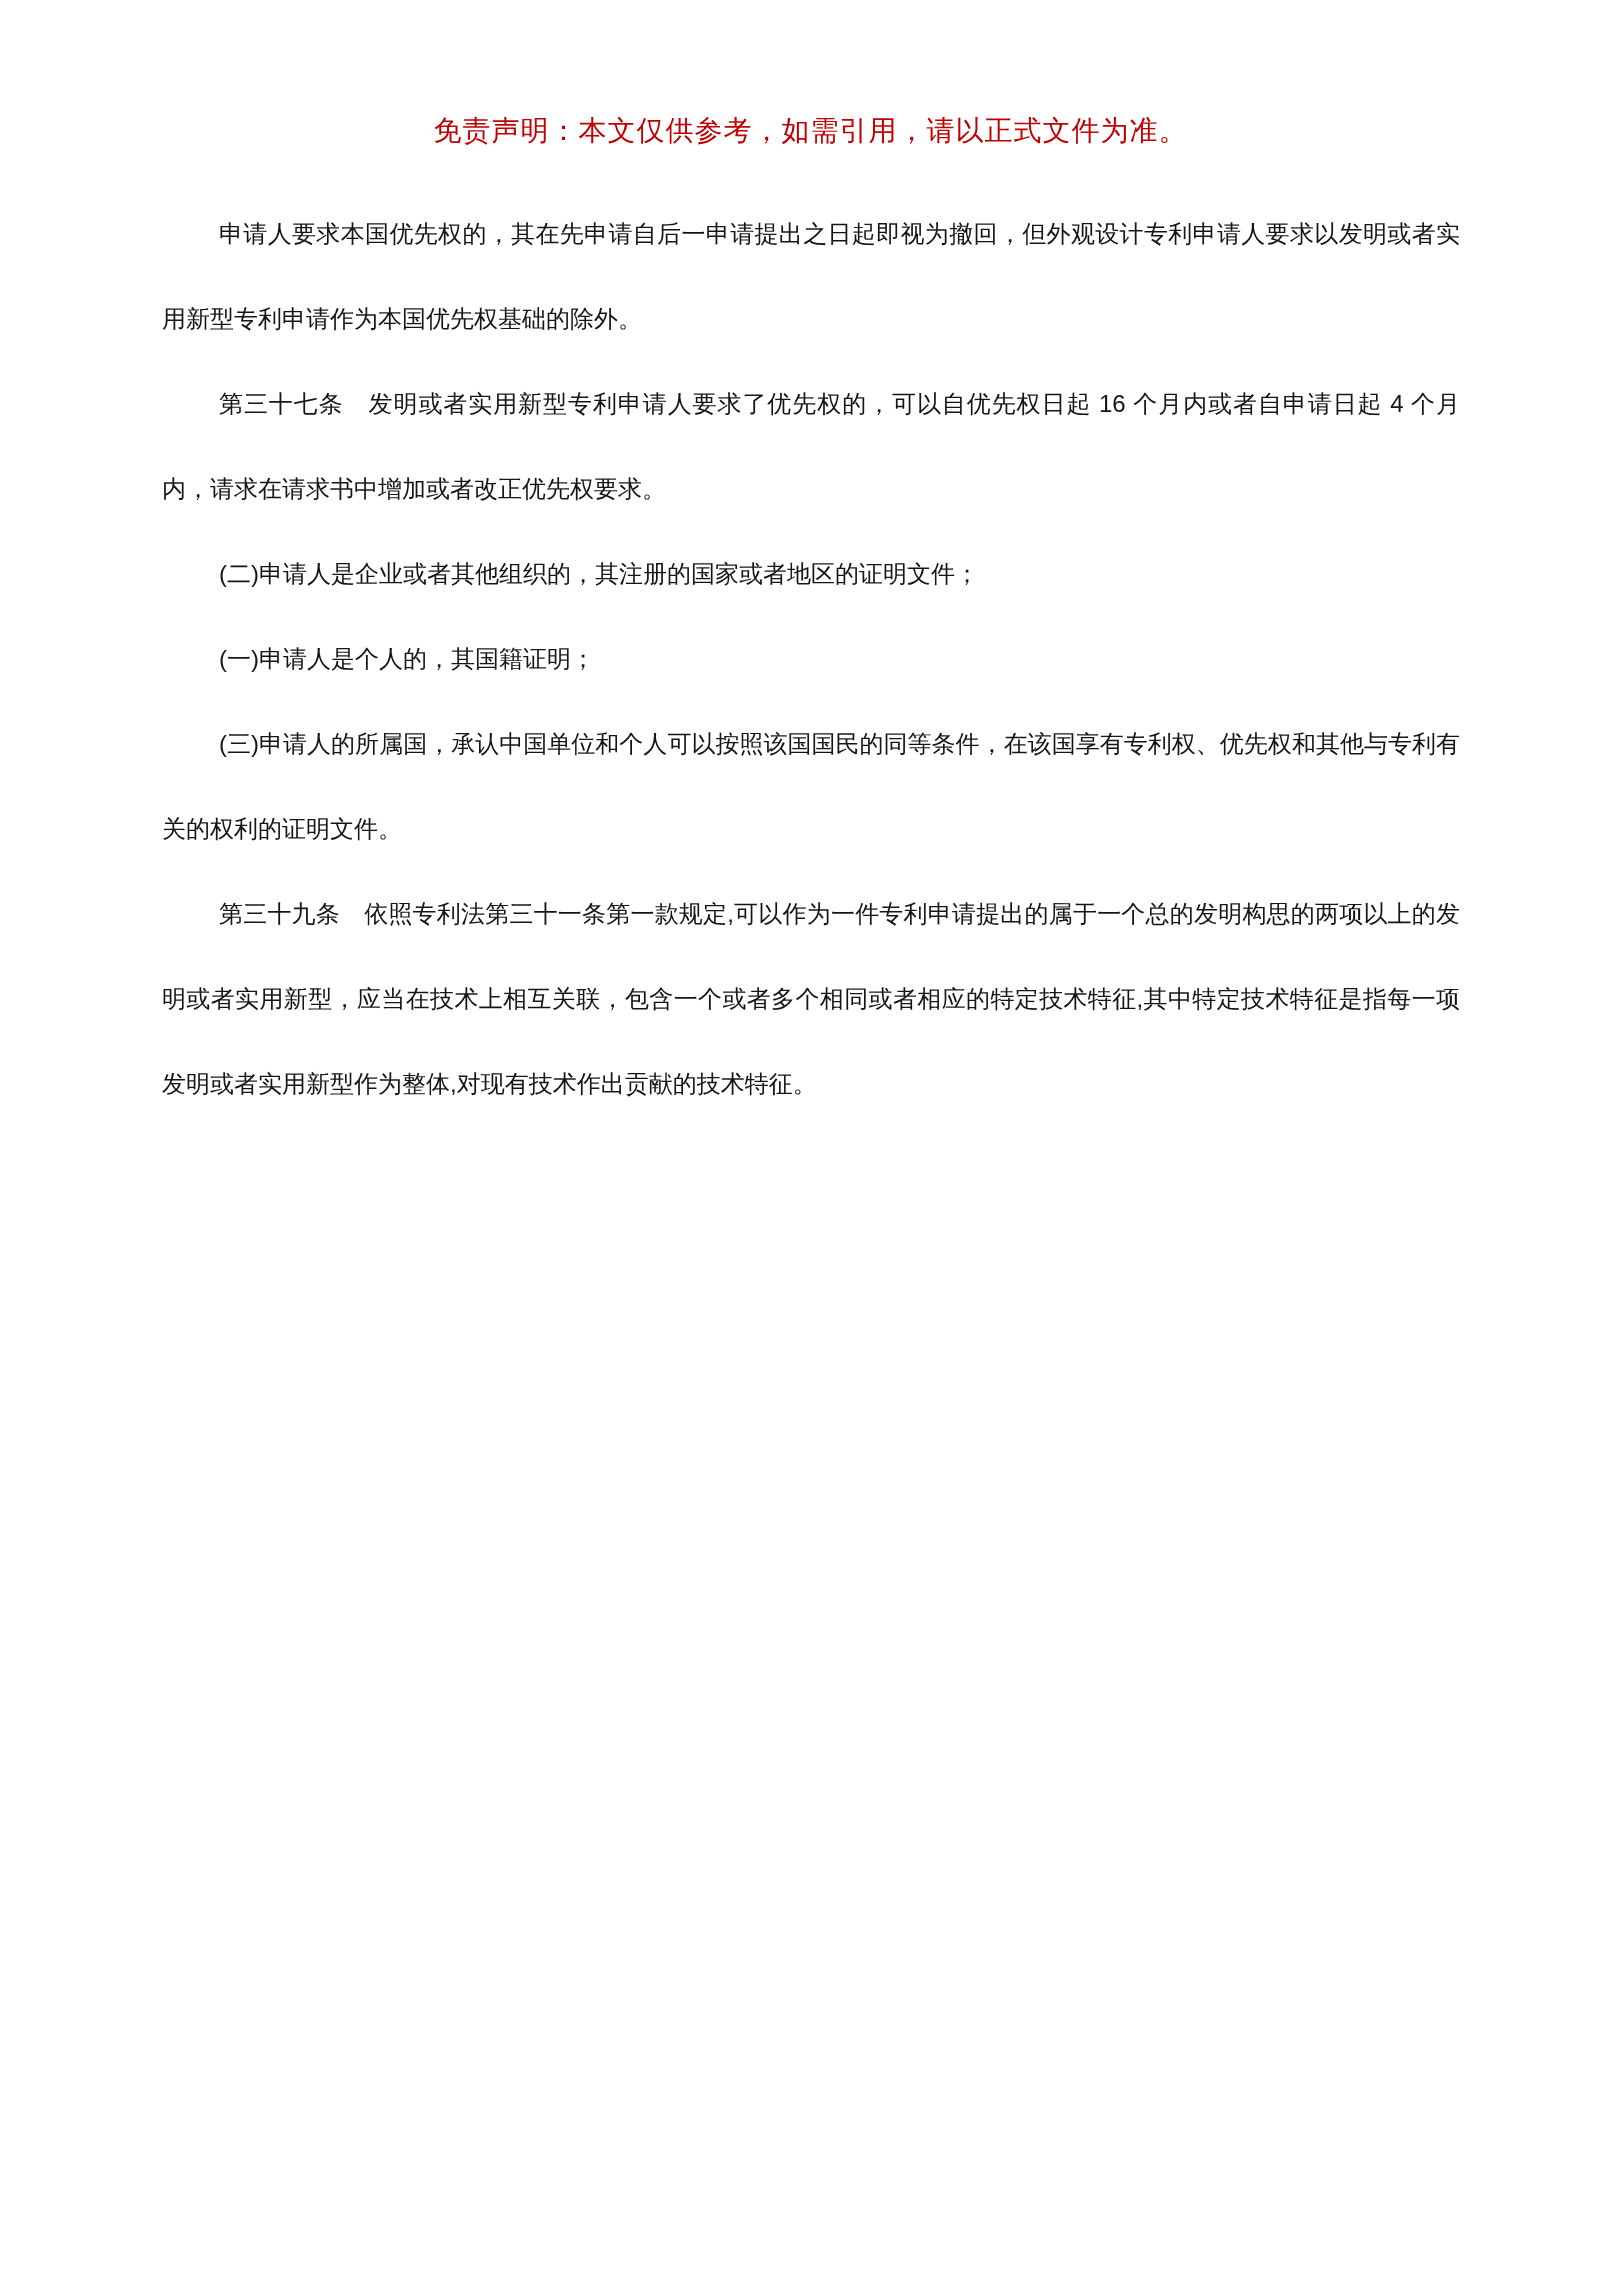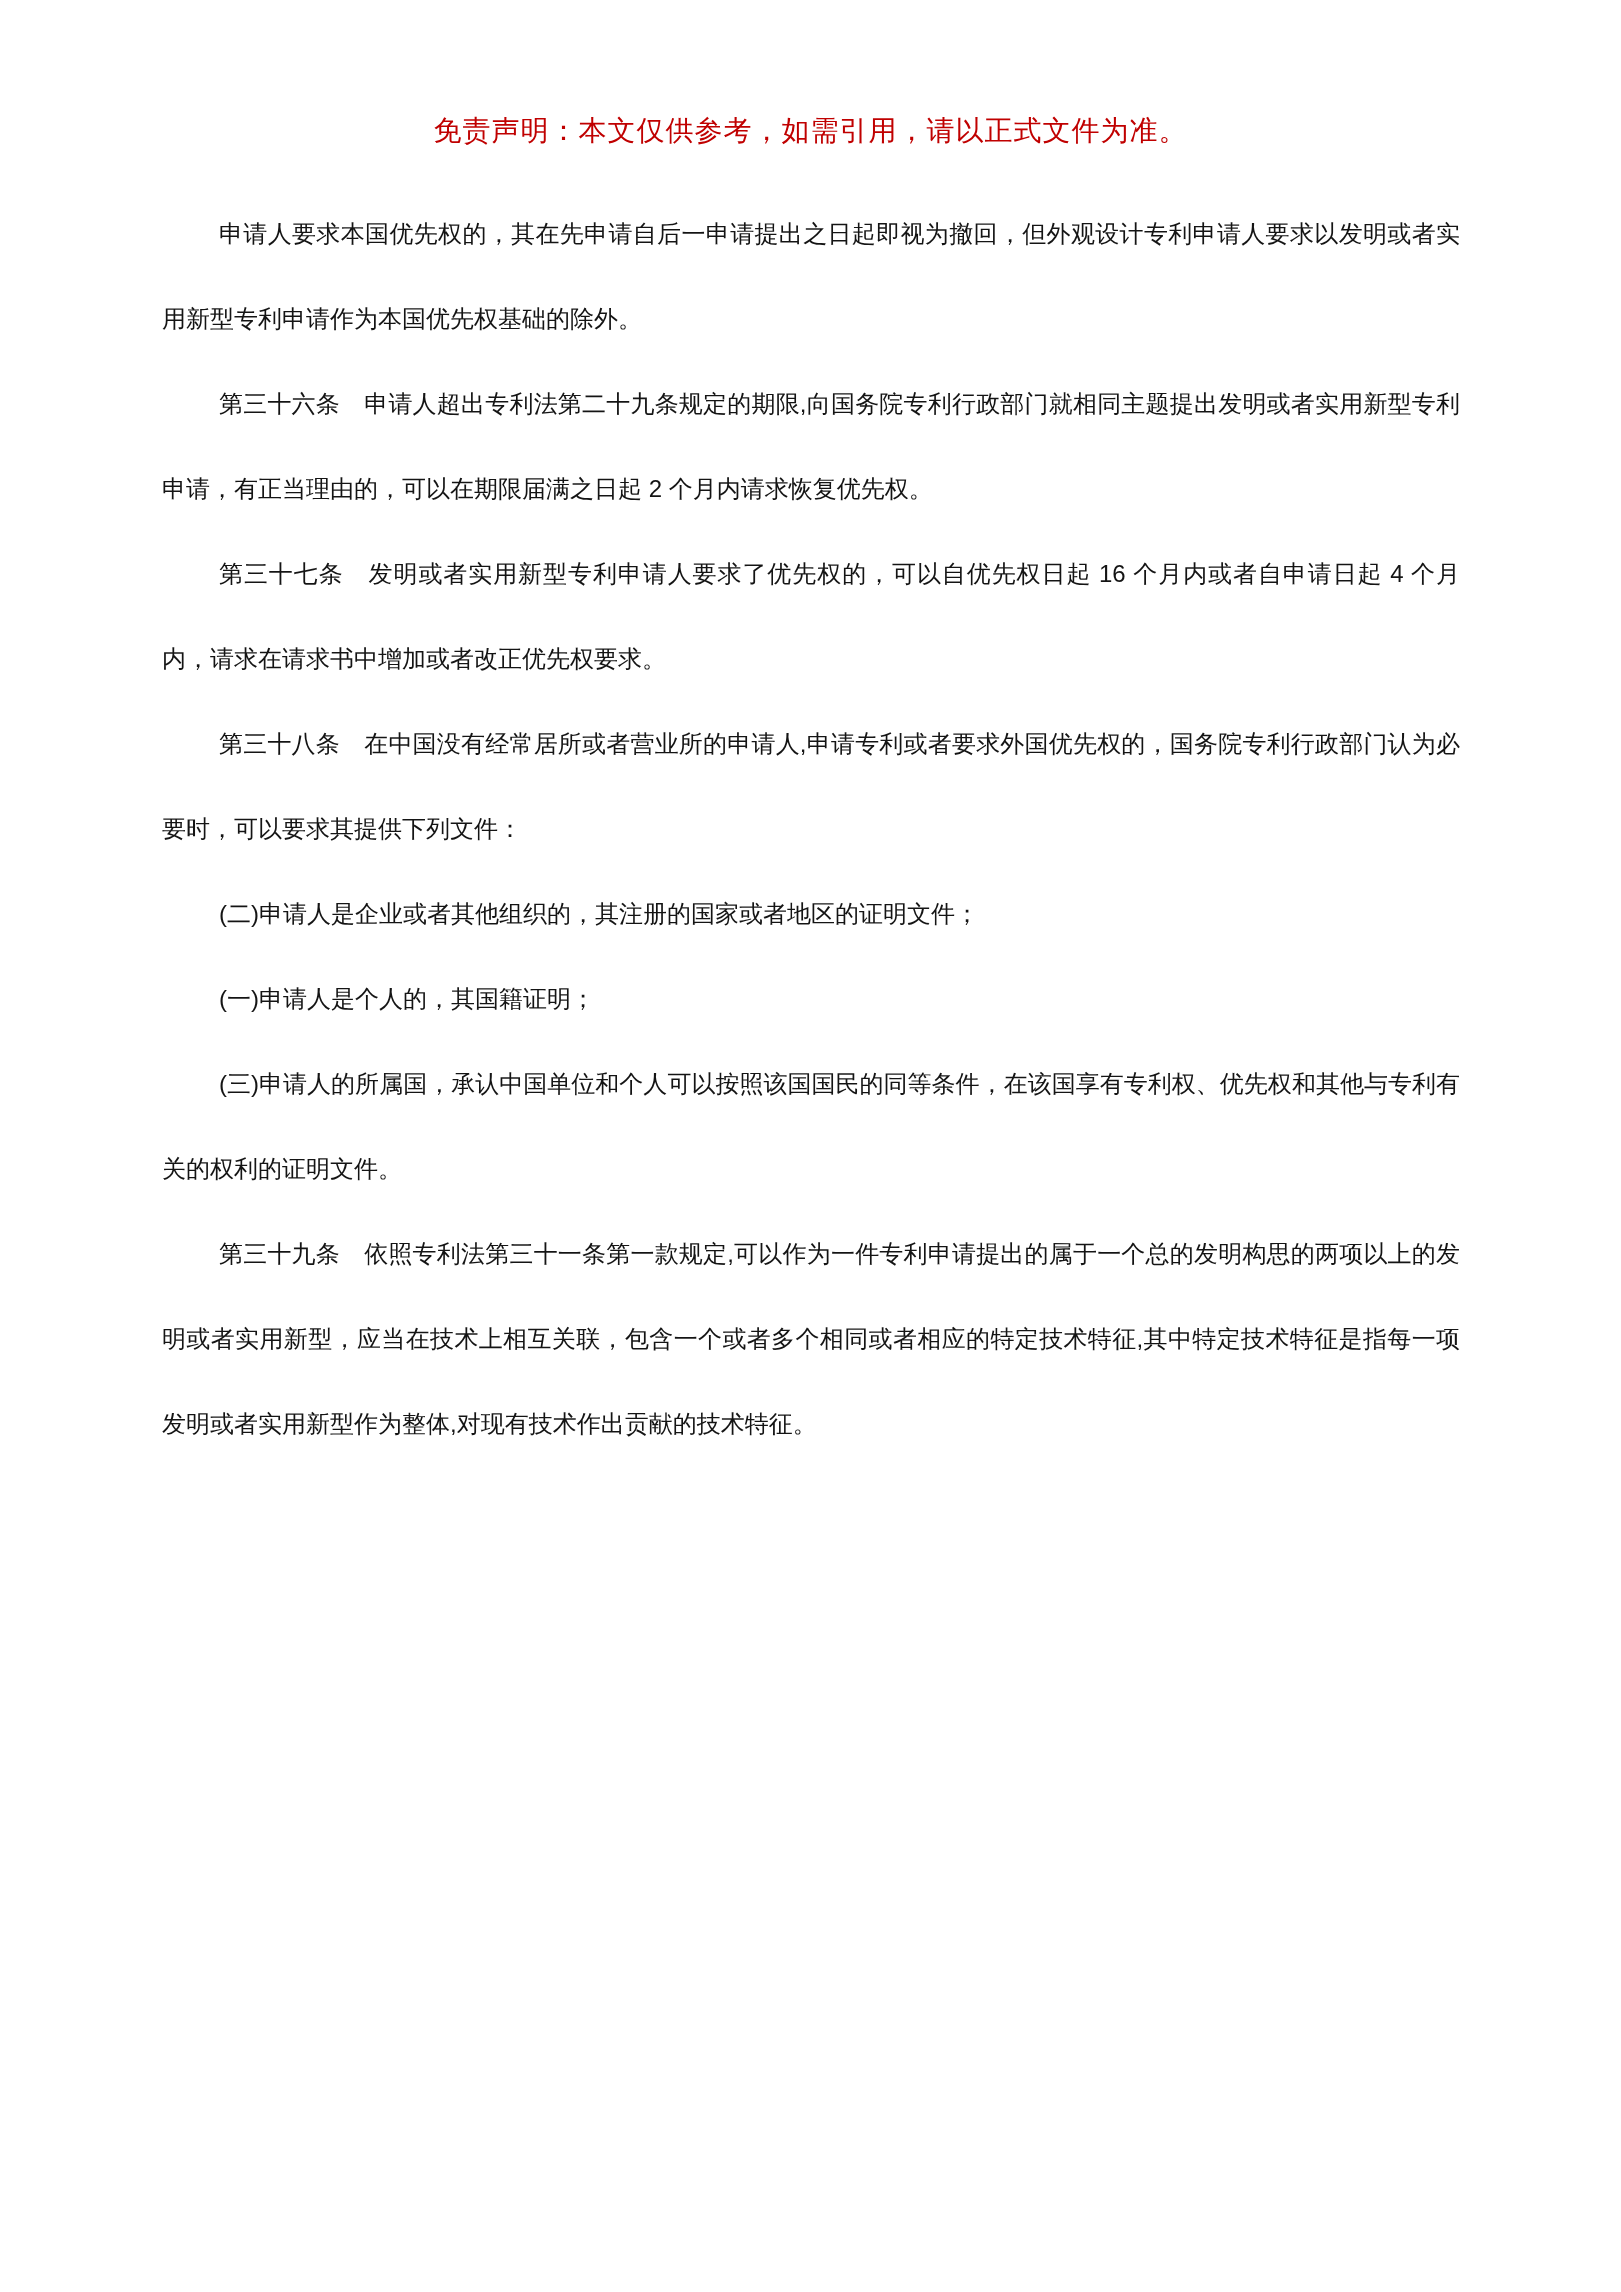--- a/index.html
+++ b/index.html
@@ -40,22 +40,20 @@
     text-indent: 57px;
   }
 </style>
 </head>
 <body>
 
 <div class="page">
   <p class="disclaimer" style="color: rgb(192, 0, 0);">免责声明：本文仅供参考，如需引用，请以正式文件为准。</p>
   <div class="content" style="color: rgb(20, 20, 20);">
       <p>申请人要求本国优先权的，其在先申请自后一申请提出之日起即视为撤回，但外观设计专利申请人要求以发明或者实用新型专利申请作为本国优先权基础的除外。</p>
-      <p>第三十六条　申请人超出专利法第二十九条规定的期限,向国务院专利行政部门就相同主题提出发明或者实用新型专利申请，有正当理由的，可以在期限届满之日起 2 个月内请求恢复优先权。</p>
       <p>第三十七条　发明或者实用新型专利申请人要求了优先权的，可以自优先权日起 16 个月内或者自申请日起 4 个月内，请求在请求书中增加或者改正优先权要求。</p>
-      <p>第三十八条　在中国没有经常居所或者营业所的申请人,申请专利或者要求外国优先权的，国务院专利行政部门认为必要时，可以要求其提供下列文件：</p>
       <p>(二)申请人是企业或者其他组织的，其注册的国家或者地区的证明文件；</p>
       <p>(一)申请人是个人的，其国籍证明；</p>
       <p>(三)申请人的所属国，承认中国单位和个人可以按照该国国民的同等条件，在该国享有专利权、优先权和其他与专利有关的权利的证明文件。</p>
       <p>第三十九条　依照专利法第三十一条第一款规定,可以作为一件专利申请提出的属于一个总的发明构思的两项以上的发明或者实用新型，应当在技术上相互关联，包含一个或者多个相同或者相应的特定技术特征,其中特定技术特征是指每一项发明或者实用新型作为整体,对现有技术作出贡献的技术特征。</p>
     </div>
 </div>
 
 
 </body></html>

